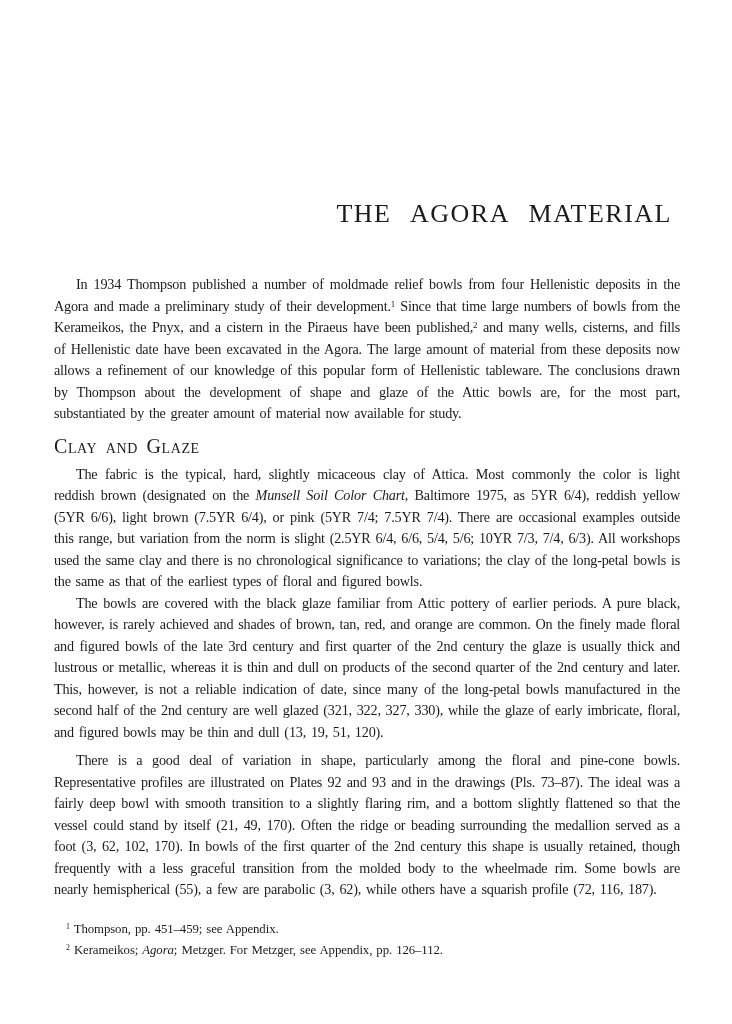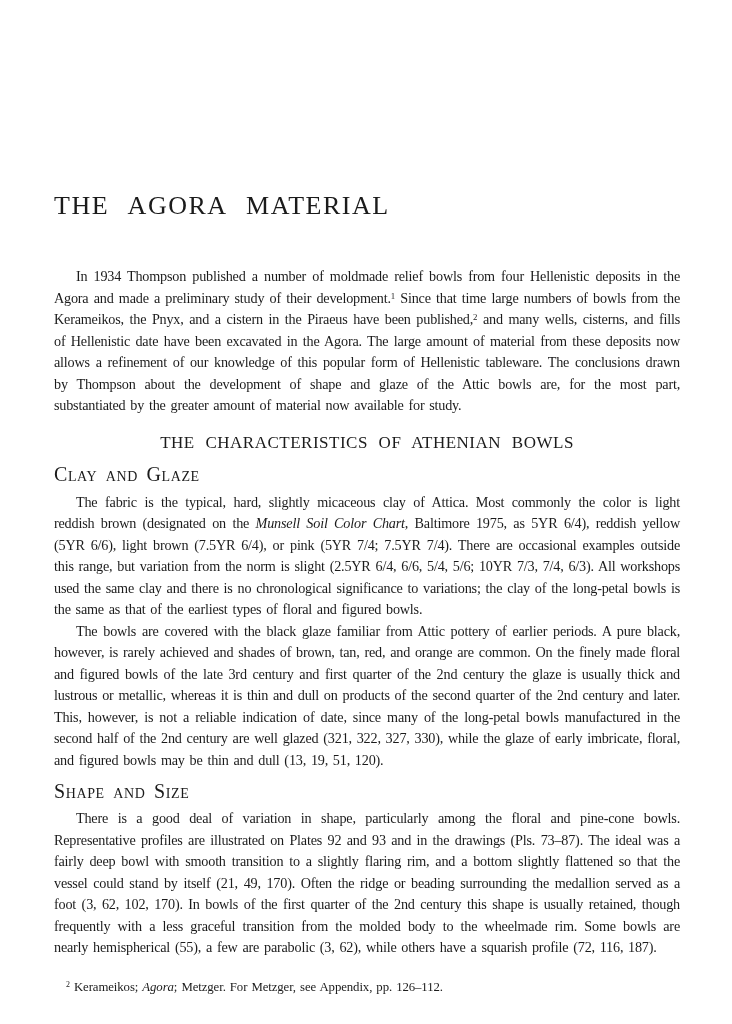--- a/index.html
+++ b/index.html
@@ -12,25 +12,25 @@
     width: 732px;
     height: 1024px;
     box-sizing: border-box;
     padding: 190px 52px 0 54px;
     background: var(--paper, #ffffff);
     color: var(--ink, #1b1b1b);
     font-family: "Liberation Serif", "DejaVu Serif", serif;
     overflow: hidden;
   }
   .doc-title {
-    margin: 0;
+    margin: 8px;
     font-size: 26px;
     font-weight: 400;
     line-height: 31px;
-    text-align: left;
+    text-align: right;
     letter-spacing: 1.5px;
     word-spacing: 12px;
   }
   .body-text {
     margin: 0;
     font-size: 14.2px;
     line-height: 21.5px;
     text-align: justify;
     letter-spacing: -0.2px;
     word-spacing: 1.5px;
@@ -79,30 +79,29 @@
 </style>
 </head>
 <body>
 
 <div class="page">
 
   <h1 class="doc-title">THE AGORA MATERIAL</h1>
 
   <p class="body-text indent para-intro"><span>In 1934 Thompson published a number of moldmade relief bowls from four Hellenistic deposits in the Agora and made a preliminary study of their development.</span><sup class="fn">1</sup><span> Since that time large numbers of bowls from the Kerameikos, the Pnyx, and a cistern in the Piraeus have been published,</span><sup class="fn">2</sup><span> and many wells, cisterns, and fills of Hellenistic date have been excavated in the Agora. The large amount of material from these deposits now allows a refinement of our knowledge of this popular form of Hellenistic tableware. The conclusions drawn by Thompson about the development of shape and glaze of the Attic bowls are, for the most part, substantiated by the greater amount of material now available for study.</span></p>
 
-  <h2 class="section-heading">THE CHARACTERISTICS OF ATHENIAN BOWLS</h2>
 
   <h3 class="subsection-heading sub-clay">Clay and Glaze</h3>
 
   <div class="para-group">
     <p class="body-text indent"><span>The fabric is the typical, hard, slightly micaceous clay of Attica. Most commonly the color is light reddish brown (designated on the </span><span class="it">Munsell Soil Color Chart</span><span>, Baltimore 1975, as 5YR 6/4), reddish yellow (5YR 6/6), light brown (7.5YR 6/4), or pink (5YR 7/4; 7.5YR 7/4). There are occasional examples outside this range, but variation from the norm is slight (2.5YR 6/4, 6/6, 5/4, 5/6; 10YR 7/3, 7/4, 6/3). All workshops used the same clay and there is no chronological significance to variations; the clay of the long-petal bowls is the same as that of the earliest types of floral and figured bowls.</span></p>
     <p class="body-text indent"><span>The bowls are covered with the black glaze familiar from Attic pottery of earlier periods. A pure black, however, is rarely achieved and shades of brown, tan, red, and orange are common. On the finely made floral and figured bowls of the late 3rd century and first quarter of the 2nd century the glaze is usually thick and lustrous or metallic, whereas it is thin and dull on products of the second quarter of the 2nd century and later. This, however, is not a reliable indication of date, since many of the long-petal bowls manufactured in the second half of the 2nd century are well glazed (</span><span class="bd">321, 322, 327, 330</span><span>), while the glaze of early imbricate, floral, and figured bowls may be thin and dull (</span><span class="bd">13, 19, 51, 120</span><span>).</span></p>
   </div>
 
-  <h3 class="subsection-heading sub-shape">Shape and Size</h3>
 
   <p class="body-text indent para-shape"><span>There is a good deal of variation in shape, particularly among the floral and pine-cone bowls. Representative profiles are illustrated on Plates 92 and 93 and in the drawings (Pls. 73–87). The ideal was a fairly deep bowl with smooth transition to a slightly flaring rim, and a bottom slightly flattened so that the vessel could stand by itself (</span><span class="bd">21, 49, 170</span><span>). Often the ridge or beading surrounding the medallion served as a foot (</span><span class="bd">3, 62, 102, 170</span><span>). In bowls of the first quarter of the 2nd century this shape is usually retained, though frequently with a less graceful transition from the molded body to the wheelmade rim. Some bowls are nearly hemispherical (</span><span class="bd">55</span><span>), a few are parabolic (</span><span class="bd">3, 62</span><span>), while others have a squarish profile (</span><span class="bd">72, 116, 187</span><span>).</span></p>
 
   <div class="footnotes">
+    <p class="footnote"><sup class="fn">1</sup><span> Thompson, pp. 451–459; see Appendix.</span></p>
     <p class="footnote"><sup class="fn">2</sup><span> Kerameikos; </span><span class="it">Agora</span><span>; Metzger. For Metzger, see Appendix, pp. 126–112.</span></p>
   </div>
 
 </div>
 
 </body></html>

